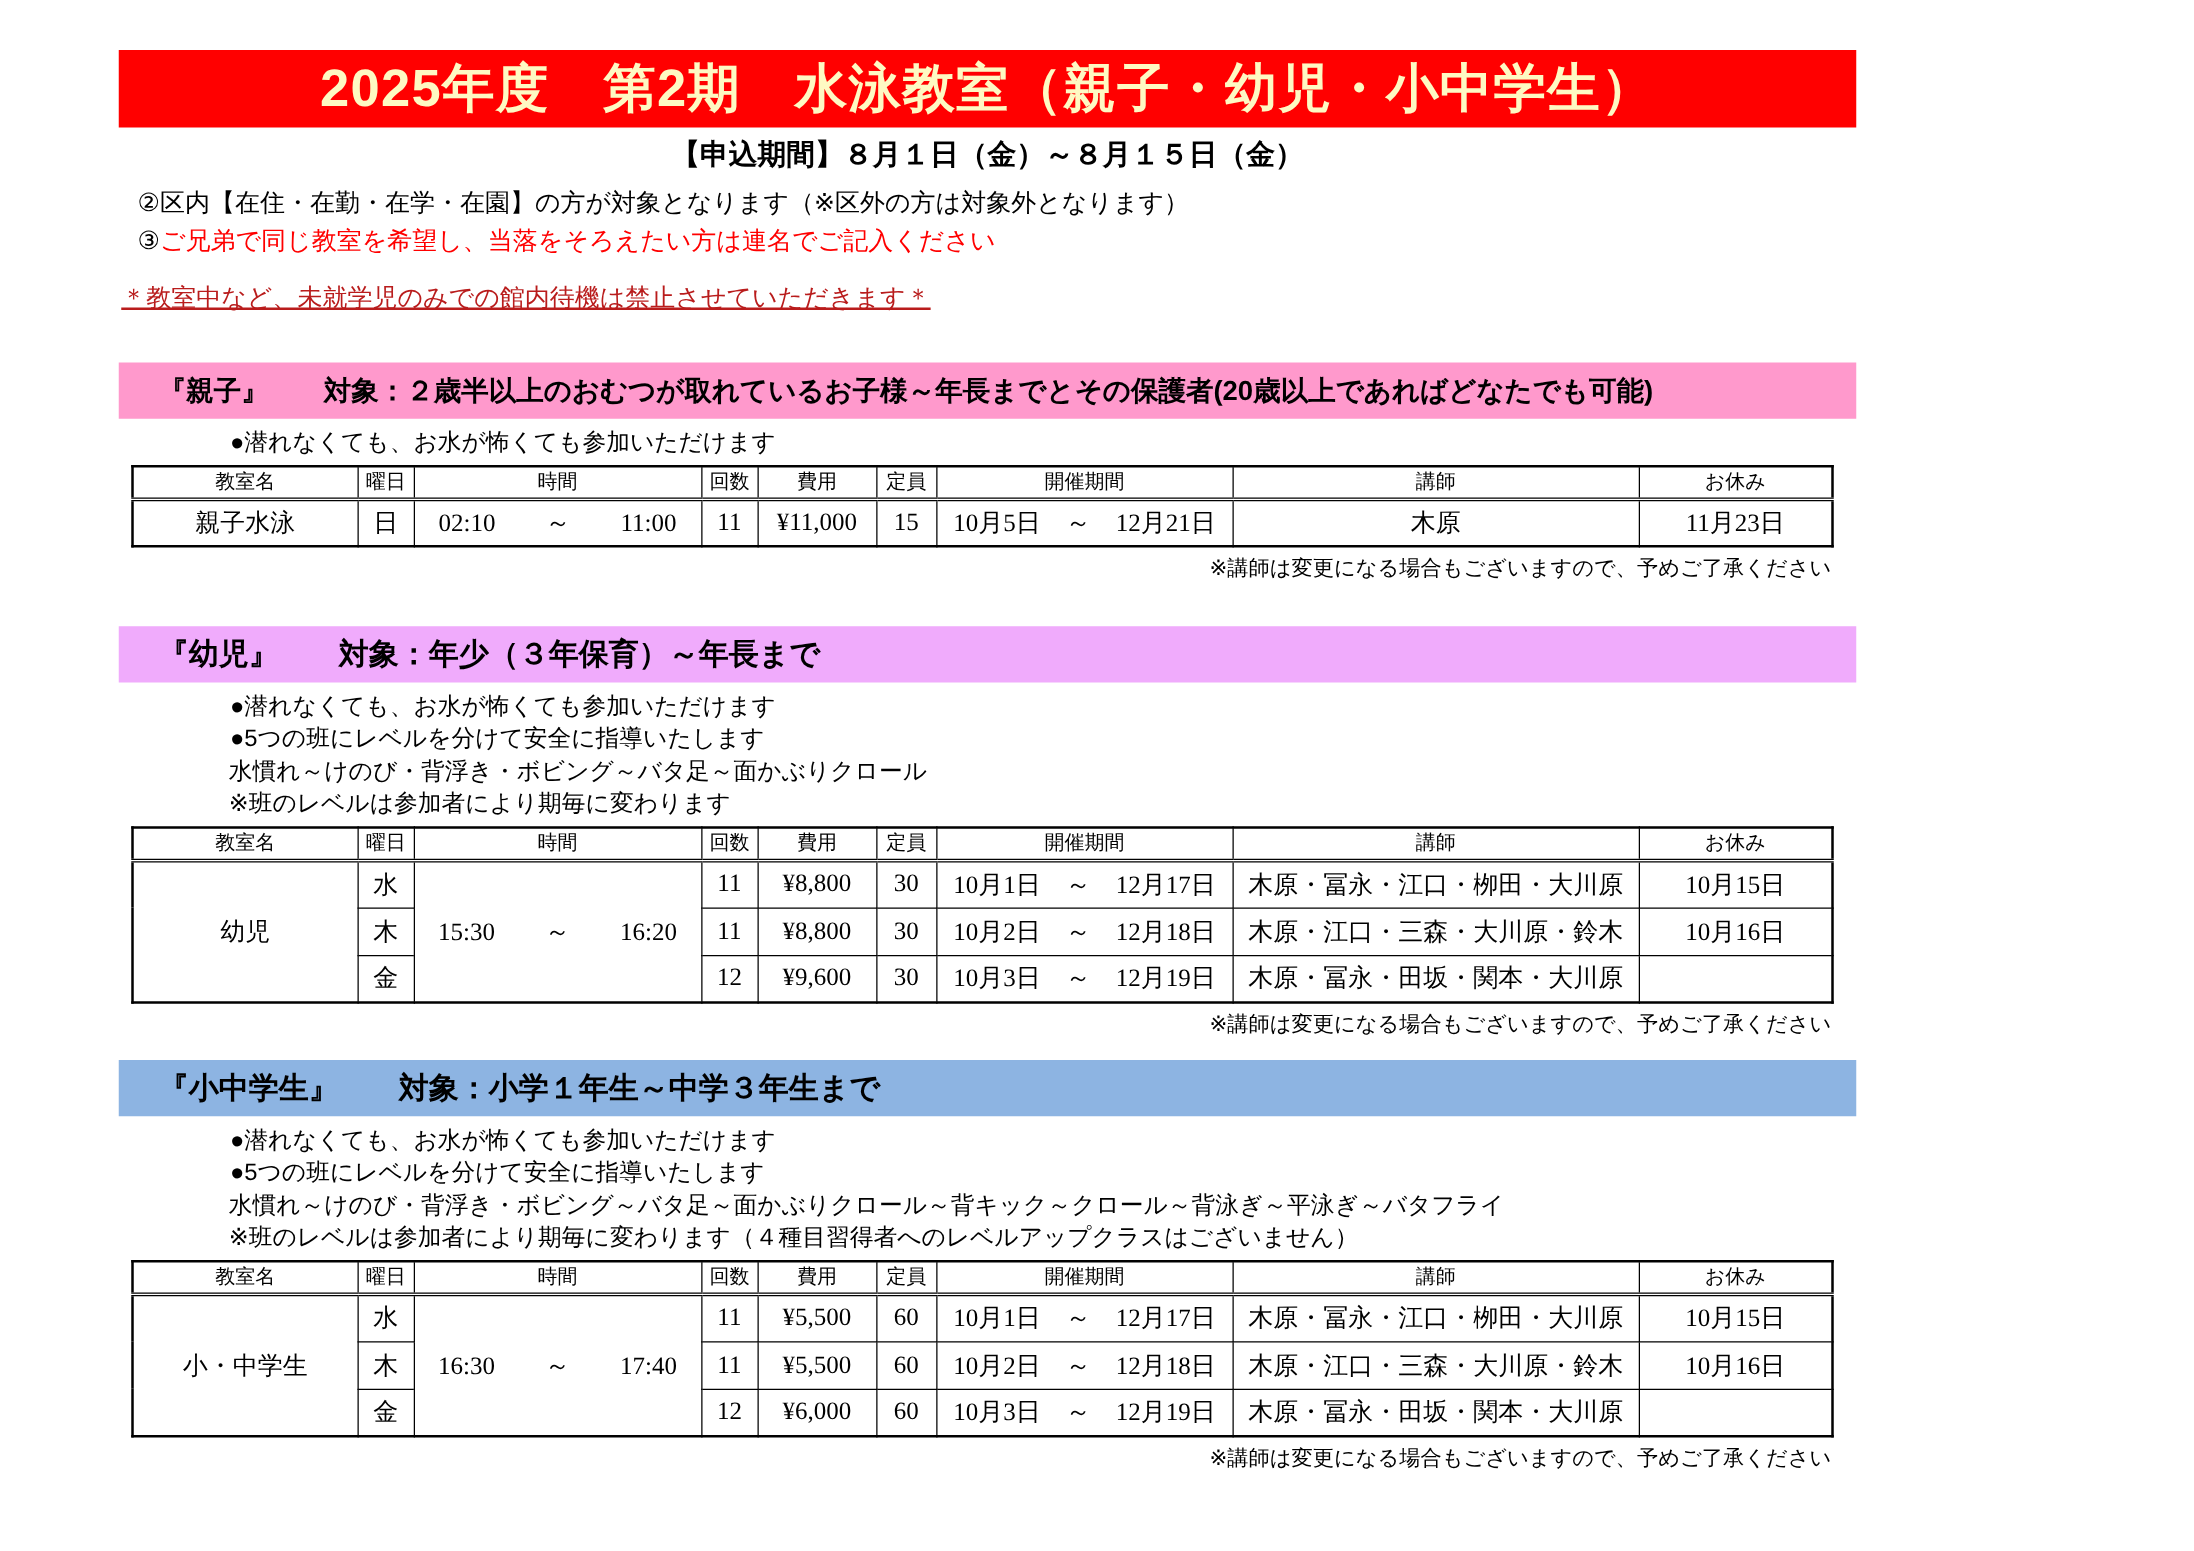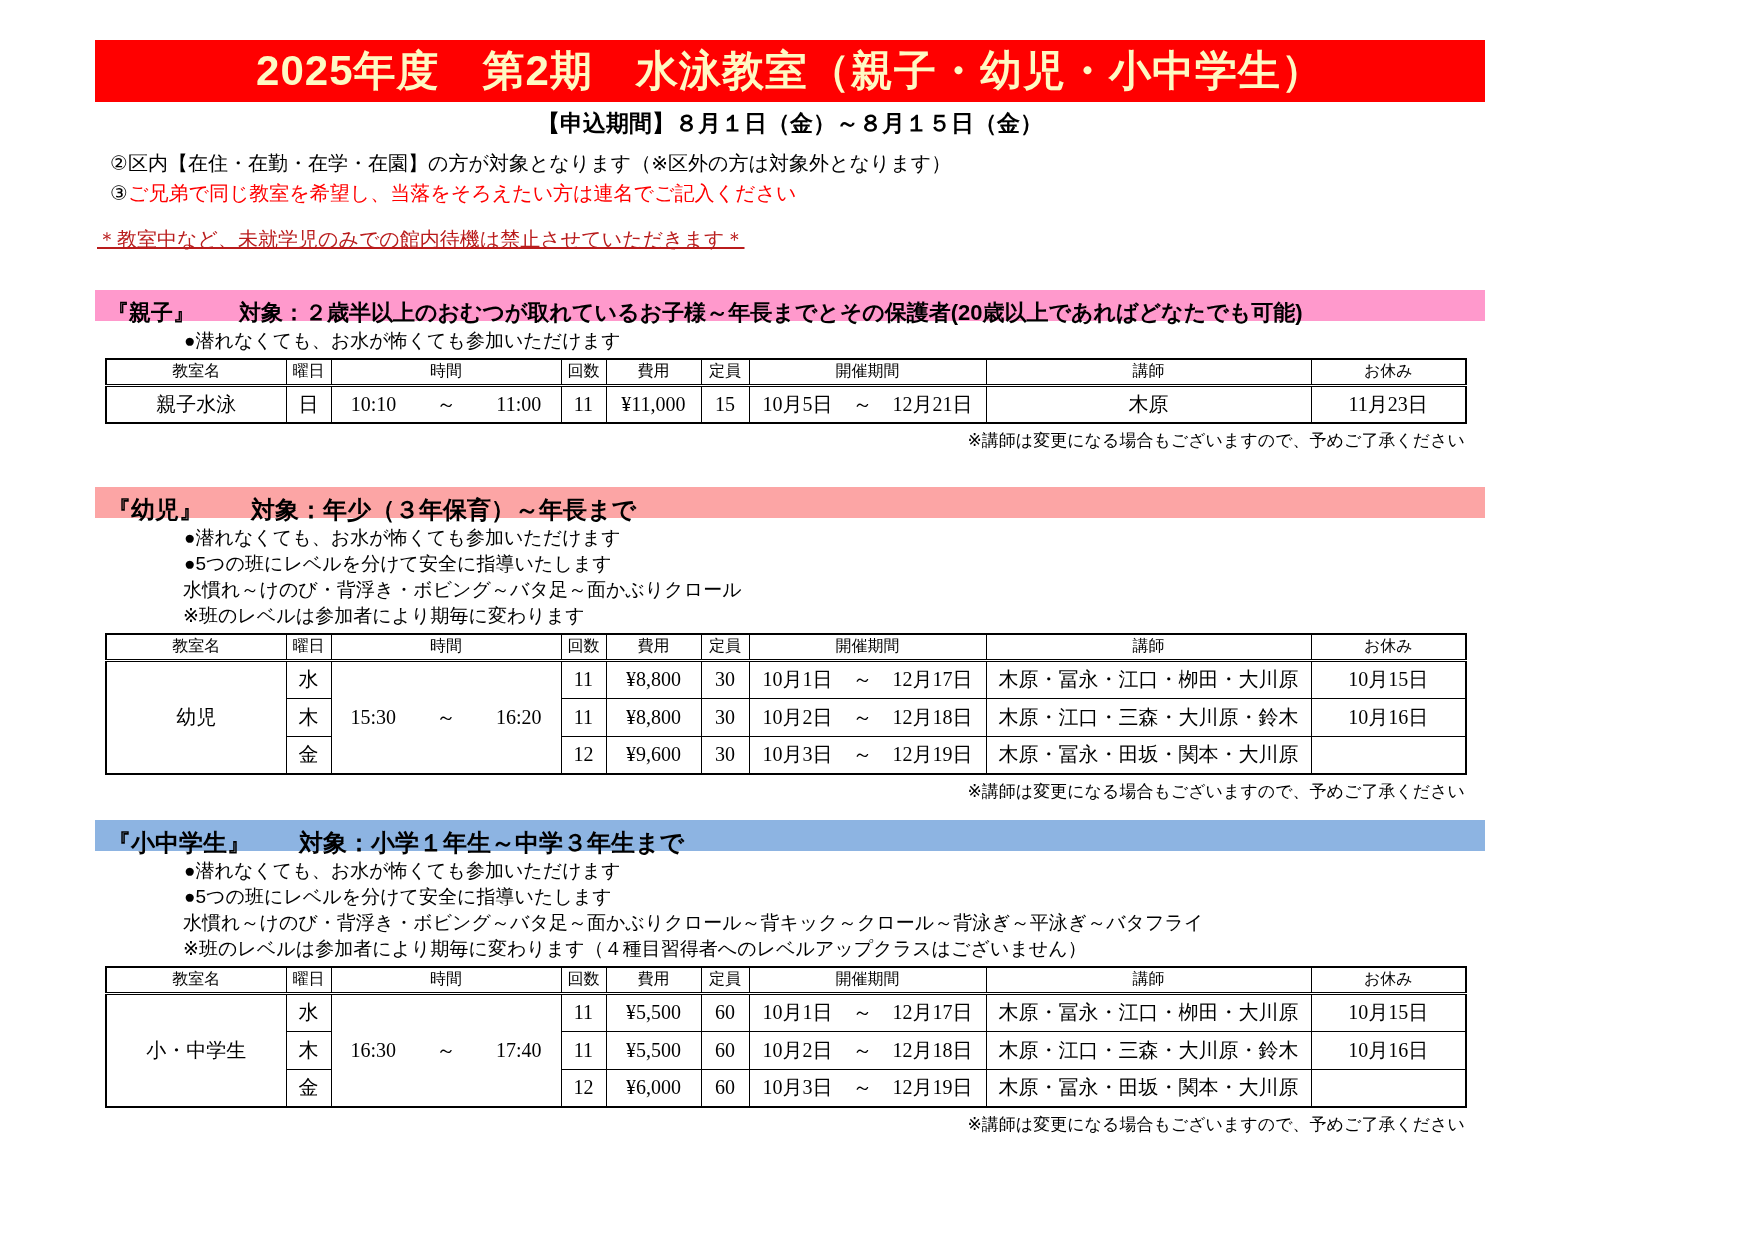--- a/index.html
+++ b/index.html
@@ -35,27 +35,27 @@
   .note-line .red { color: #ff0000; }
   .warning {
     margin-top: 16px; margin-left: 2px;
     font-size: 20px; height: 30px; line-height: 30px;
     color: #b91c1c;
     text-decoration: underline;
     white-space: nowrap;
   }
 
   .section-bar {
-    height: 31px; line-height: 46px;
-    padding-left: 12px;
+    height: 45px; line-height: 46px;
+    padding-left: 32px;
     font-size: 22px; font-weight: bold;
     white-space: nowrap;
   }
   .bar-pink  { background: #ff99cc; margin-top: 36px; }
-  .bar-green { background: #fca5a5; margin-top: 34px; }
+  .bar-green { background: #f0abfc; margin-top: 34px; }
   .bar-blue  { background: #8db4e2; margin-top: 16px; }
   .bar-green.section-bar, .bar-blue.section-bar { font-size: 24px; }
 
   .bullets { margin-top: 7px; }
   .bullet { font-size: 19px; height: 26px; line-height: 26px; margin-left: 89px; white-space: nowrap; }
   .bullet.indent1 { margin-left: 88px; }
 
   table.classes {
     margin-left: 10px; margin-top: 4px;
     width: 1360px;
@@ -140,21 +140,21 @@
           <th>定員</th>
           <th>開催期間</th>
           <th>講師</th>
           <th>お休み</th>
         </tr>
       </thead>
       <tbody>
         <tr>
           <td>親子水泳</td>
           <td>日</td>
-          <td>10:10　　～　　11:00</td>
+          <td>02:10　　～　　11:00</td>
           <td>11</td>
           <td>¥11,000</td>
           <td>15</td>
           <td>10月5日　～　12月21日</td>
           <td>木原</td>
           <td>11月23日</td>
         </tr>
       </tbody>
     </table>
     <div class="instructor-note">※講師は変更になる場合もございますので、予めご了承ください</div>

